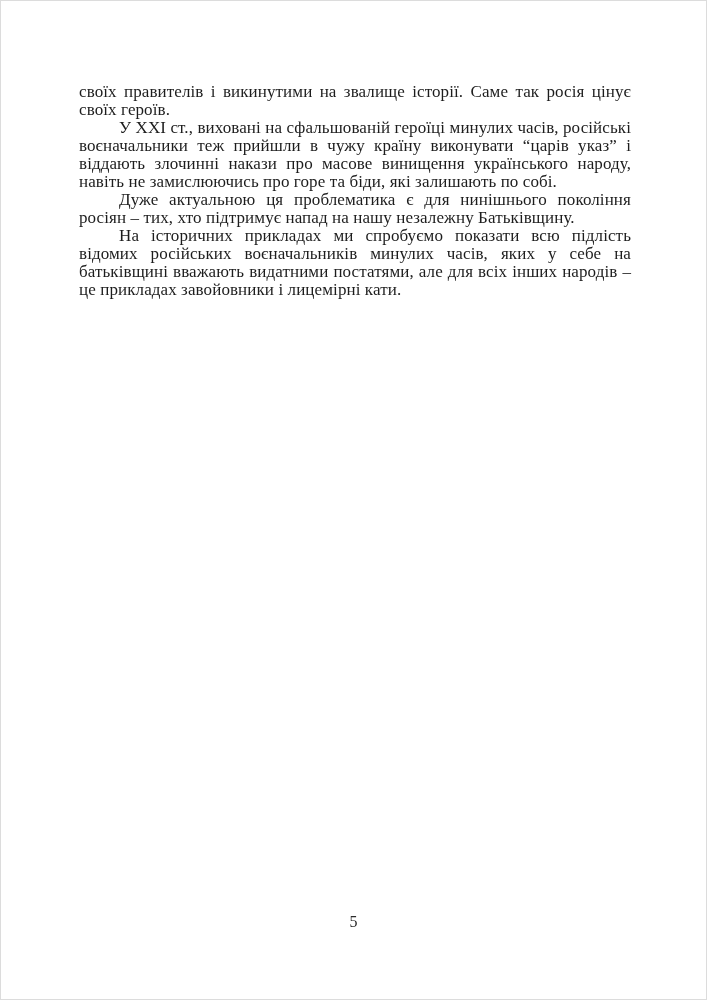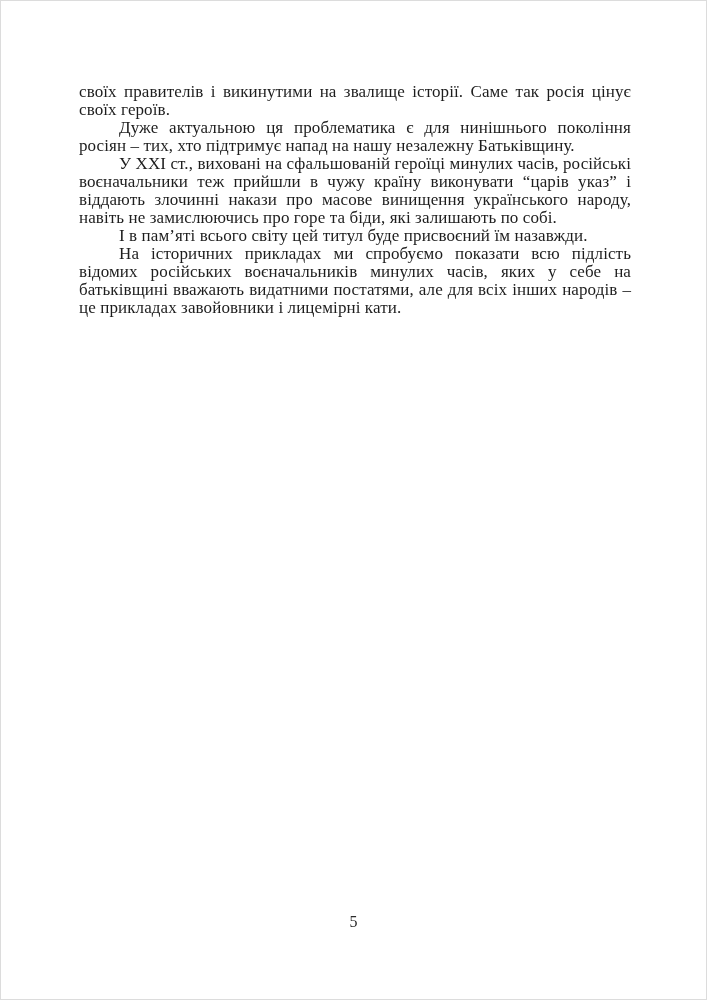--- a/index.html
+++ b/index.html
@@ -46,19 +46,18 @@
     color: #2a2a2a;
   }
 </style>
 </head>
 <body>
 
 <div class="page">
   <div class="text-block">
 
   <p class="para">своїх правителів і викинутими на звалище історії. Саме так росія цінує своїх героїв.</p>
+      <p class="para indent">У XXI ст., виховані на сфальшованій героїці минулих часів, російські воєначальники теж прийшли в чужу країну виконувати “царів указ” і віддають злочинні накази про масове винищення українського народу, навіть не замислюючись про горе та біди, які залишають по собі.</p>
       <p class="para indent">Дуже актуальною ця проблематика є для нинішнього покоління росіян – тих, хто підтримує напад на нашу незалежну Батьківщину.</p>
-      <p class="para indent">У XXI ст., виховані на сфальшованій героїці минулих часів, російські воєначальники теж прийшли в чужу країну виконувати “царів указ” і віддають злочинні накази про масове винищення українського народу, навіть не замислюючись про горе та біди, які залишають по собі.</p>
-      <p class="para indent">І в пам’яті всього світу цей титул буде присвоєний їм назавжди.</p>
       <p class="para indent">На історичних прикладах ми спробуємо показати всю підлість відомих російських воєначальників минулих часів, яких у себе на батьківщині вважають видатними постатями, але для всіх інших народів – це прикладах завойовники і лицемірні кати.</p>
     </div>
   <div class="page-number">5</div>
 </div>
 
 </body></html>

